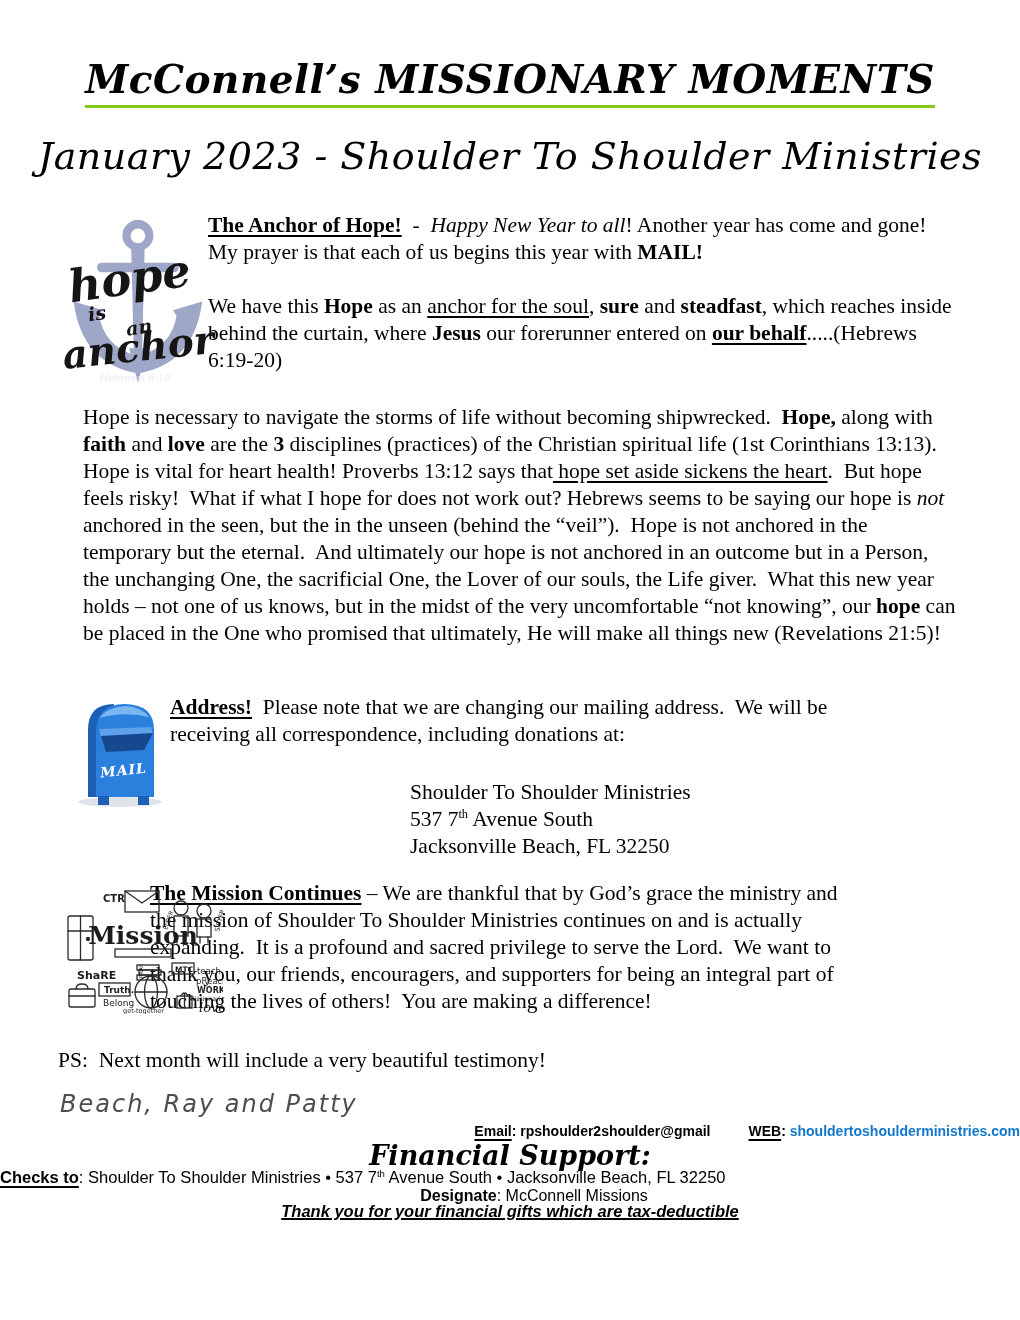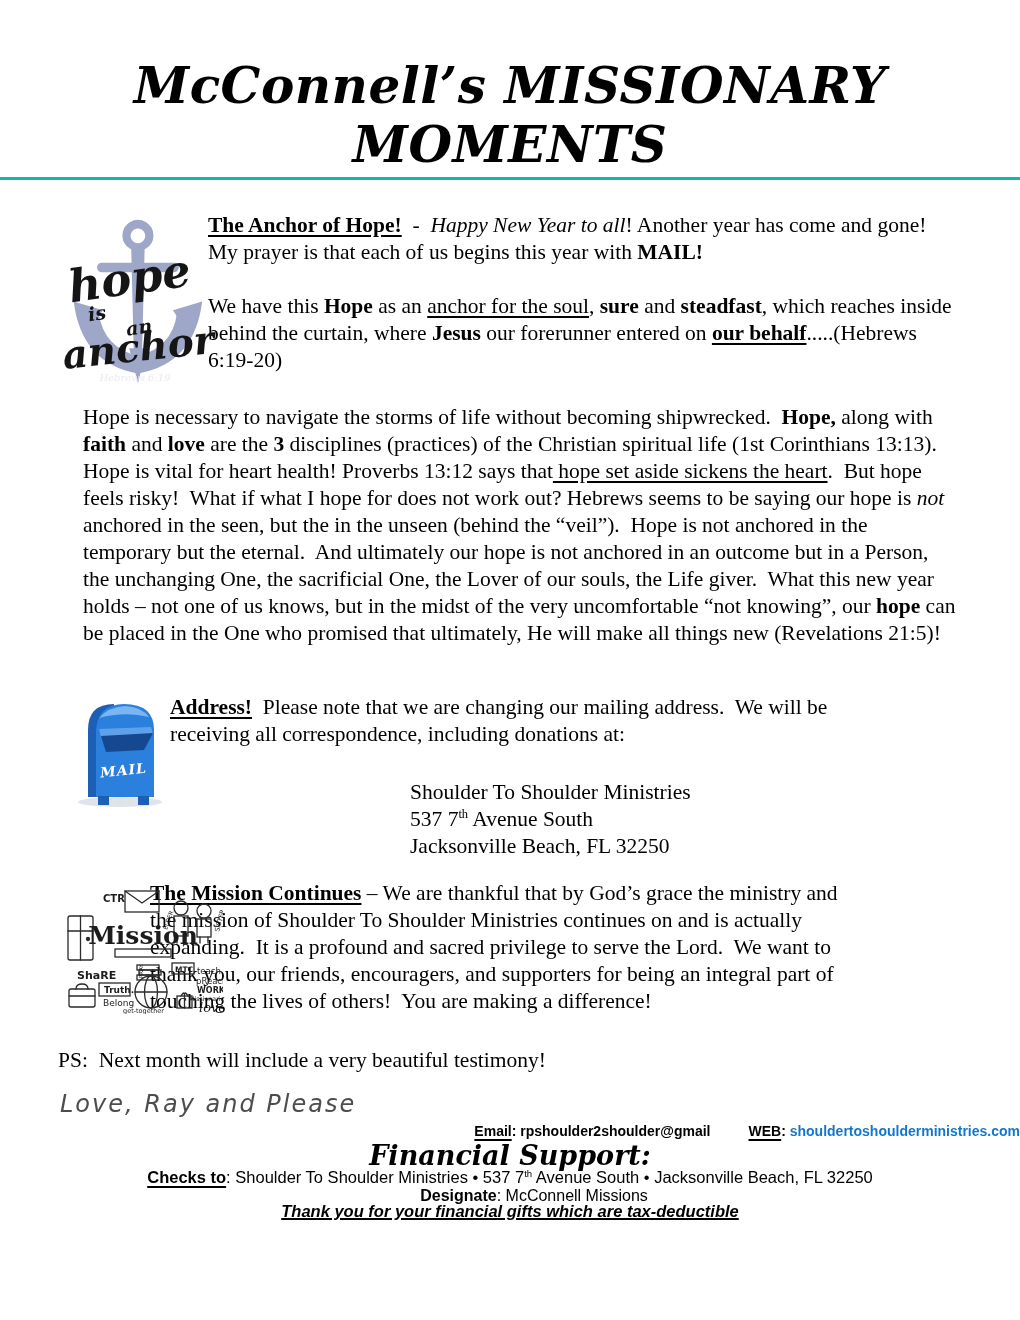--- a/index.html
+++ b/index.html
@@ -2,22 +2,22 @@
 <html><head>
 <meta charset="utf-8">
 <style>
   html,body{margin:0;padding:0;background:#ffffff;}
   .page{position:relative;width:1020px;height:1320px;background:#ffffff;overflow:hidden;
         font-family:"Liberation Serif", serif;color:#000;}
 
   
   .title-wrap{position:absolute;top:56px;left:0;right:0;text-align:center;}
   .doc-title{display:inline-block;font-family:"DejaVu Serif", serif;font-style:italic;
-             font-weight:600;font-size:50px;letter-spacing:.5px;
-             border-bottom:3px solid #14b8a6;padding-bottom:3px;}
+             font-weight:600;font-size:39px;letter-spacing:.5px;
+             border-bottom:3px solid #84cc16;padding-bottom:3px;}
   .subtitle-wrap{position:absolute;top:134px;left:0;right:0;text-align:center;}
   .doc-subtitle{font-family:"DejaVu Serif", serif;font-style:italic;font-weight:500;
                 font-size:38px;letter-spacing:.5px;}
 
   
   .serif-body{font-size:21.5px;line-height:27px;}
   .b{font-weight:bold;}
   .i{font-style:italic;}
   .u{text-decoration:underline;text-decoration-thickness:2px;text-underline-offset:3px;}
   sup{font-size:.58em;line-height:0;}
@@ -56,35 +56,38 @@
   .ps-line{position:absolute;top:1048px;left:58px;font-size:21.5px;}
   .signature{position:absolute;top:1090px;left:60px;font-family:"DejaVu Sans", sans-serif;
              font-style:italic;font-size:24px;letter-spacing:2px;color:#4d4d4d;}
   .contact-line{position:absolute;top:1123px;left:9px;right:0;text-align:right;
                 font-family:"Liberation Sans", sans-serif;font-size:14px;font-weight:bold;}
   .contact-line .gap{display:inline-block;width:38px;}
   .web-url{color:#1177cc;cursor:pointer;}
   .financial-heading-wrap{position:absolute;top:1140px;left:0;right:0;text-align:center;}
   .financial-heading{font-family:"DejaVu Serif", serif;font-style:italic;font-weight:600;
                      font-size:27px;text-decoration-thickness:2px;}
-  .checks-line{position:absolute;top:1168px;left:0;right:0;text-align:center;
+  .checks-line{position:absolute;top:1168px;left:0;right:0;text-align:left;
                font-family:"Liberation Sans", sans-serif;font-size:16.5px;}
   .designate-line{position:absolute;top:1187px;left:0;right:0;text-align:center;
                   font-family:"Liberation Sans", sans-serif;font-size:16px;padding-left:48px;}
   .thanks-line{position:absolute;top:1202px;left:0;right:0;text-align:center;
                font-family:"Liberation Sans", sans-serif;font-size:16.5px;font-weight:bold;
                font-style:italic;text-decoration:underline;text-decoration-thickness:2px;}
 </style>
 </head>
 <body>
 
 <div class="page">
 
   <div class="title-wrap">
     <span class="doc-title">McConnell’s MISSIONARY MOMENTS</span>
+  </div>
+  <div class="subtitle-wrap">
+    <span class="doc-subtitle">January 2023 - Shoulder To Shoulder Ministries</span>
   </div>
 
   <div class="anchor-row">
     <div class="anchor-fig">
       <svg width="146" height="184" viewBox="0 0 150 185">
         <g fill="#9fa7c8">
           <path fill-rule="evenodd" d="M78 6 a16 16 0 1 0 0.02 0 Z M78 15 a7.5 7.5 0 1 1 -0.02 0 Z"></path>
           <polygon points="71,32 85,32 82,152 74,152"></polygon>
           <polygon points="69,138 87,138 78,174"></polygon>
           <rect x="36" y="50" width="84" height="10" rx="5"></rect>
@@ -189,21 +192,21 @@
           <text x="156" y="46" font-size="6.5" transform="rotate(-75 156 46)">SISTER</text>
         </g>
       </svg>
     </div>
     <div class="mission-text serif-body">
       <span class="b u">The Mission Continues</span><span> – </span><span>We are thankful that by God’s grace the ministry and the mission of Shoulder To Shoulder Ministries continues on and is actually expanding.&nbsp; It is a profound and sacred privilege to serve the Lord.&nbsp; We want to thank you, our friends, encouragers, and supporters for being an integral part of touching the lives of others!&nbsp; You are making a difference!</span>
     </div>
   </div>
 
   <div class="ps-line">PS:&nbsp; Next month will include a very beautiful testimony!</div>
-  <div class="signature">Love, Ray and Please</div>
+  <div class="signature">Beach, Ray and Patty</div>
 
   <div class="contact-line">
     <span class="u">Email</span><span>: rpshoulder2shoulder@gmail</span><span class="gap"></span><span class="u">WEB</span><span>: </span><span class="web-url">shouldertoshoulderministries.com</span>
   </div>
 
   <div class="financial-heading-wrap">
     <span class="financial-heading">Financial Support:</span>
   </div>
   <div class="checks-line">
     <span class="b u">Checks to</span><span>: Shoulder To Shoulder Ministries • 537 7</span><sup>th</sup><span> Avenue South • Jacksonville Beach, FL 32250</span>

